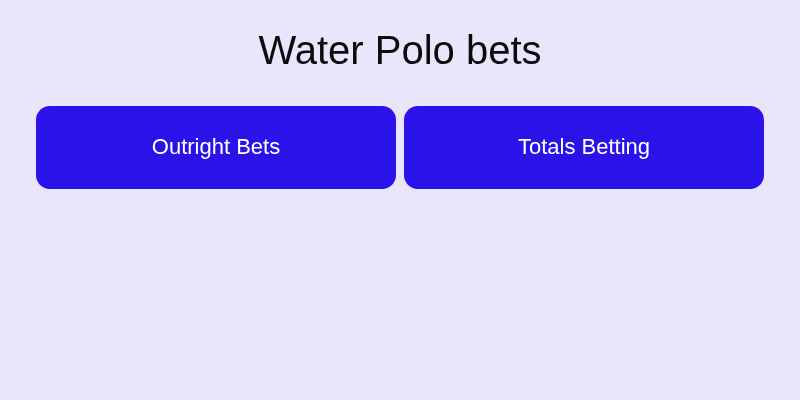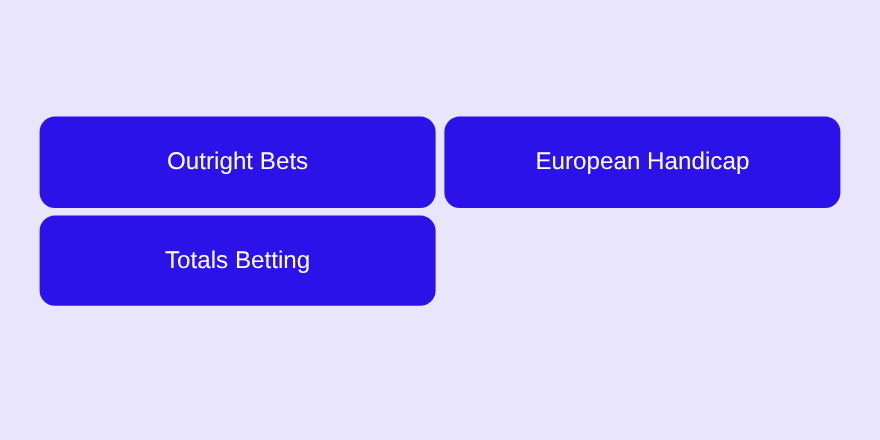--- a/index.html
+++ b/index.html
@@ -61,26 +61,26 @@
     cursor: pointer;
     white-space: nowrap;
     overflow: hidden;
   }
 </style>
 </head>
 <body>
 
 <div class="page">
 
+  <div class="page-title">Water Polo bets</div>
 
   <div class="grid">
 
     <div class="bet-button">Outright Bets</div>
 
-    <div class="bet-button">European Handicap</div>
 
     <div class="bet-button">Totals Betting</div>
 
 
 
 
   </div>
 </div>
 
 </body></html>

